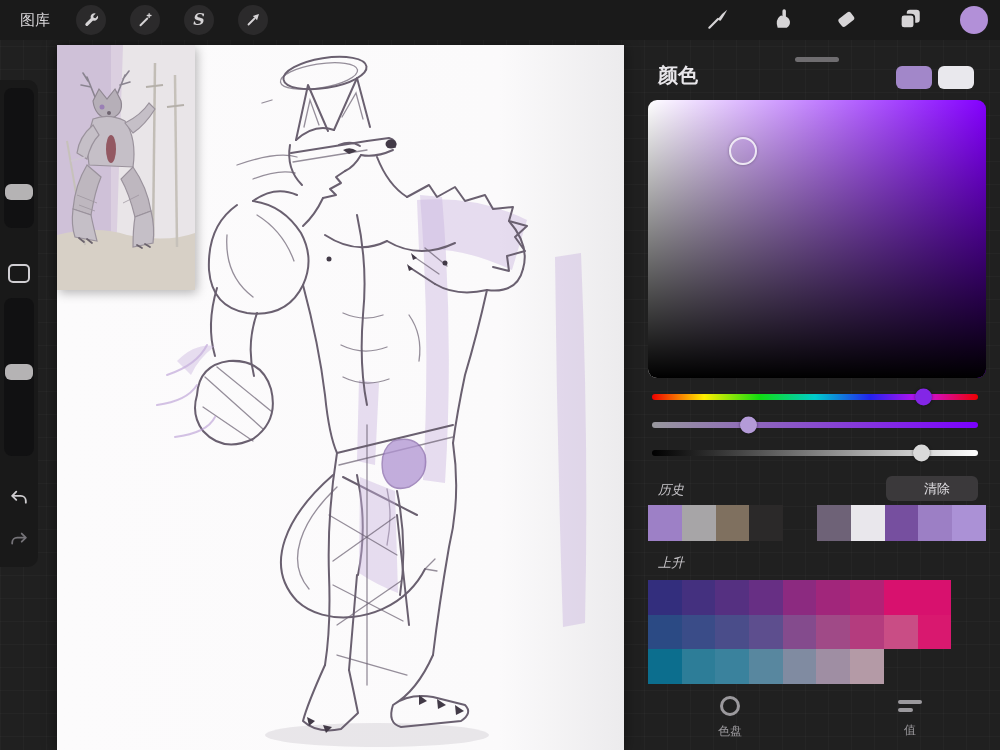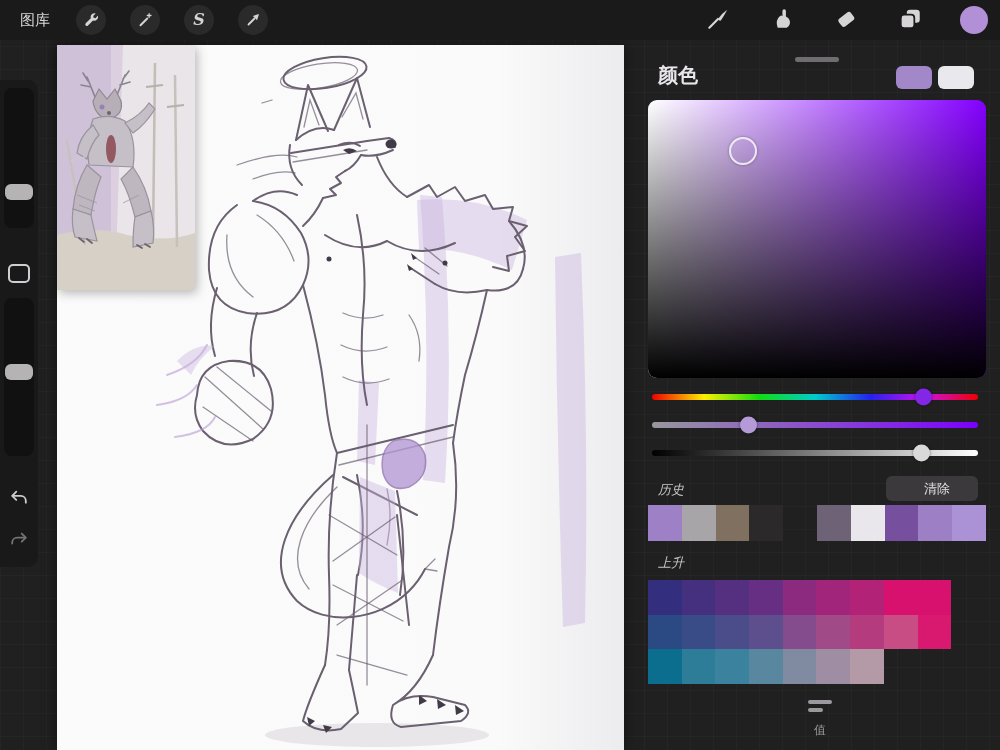--- a/index.html
+++ b/index.html
@@ -420,20 +420,24 @@
           <div class="psw" style="background: rgb(128, 139, 161);"></div>
           <div class="psw" style="background: rgb(159, 142, 163);"></div>
           <div class="psw" style="background: rgb(180, 154, 166);"></div>
           <div class="psw empty"></div>
           <div class="psw empty"></div>
         </div>
       </div>
 
     <nav class="tabs">
       <button class="tab">
+        <span class="ic-ring"></span>
+        <span class="tab-label">色盘</span>
+      </button>
+      <button class="tab">
         <span class="ic-bars">
             <i></i>
             <i></i>
           </span>
         <span class="tab-label">值</span>
       </button>
     </nav>
   </aside>
 </div>
 

